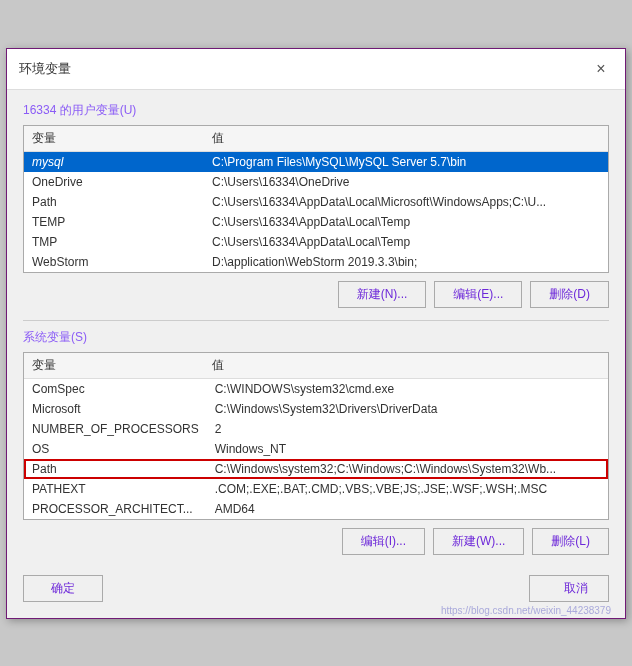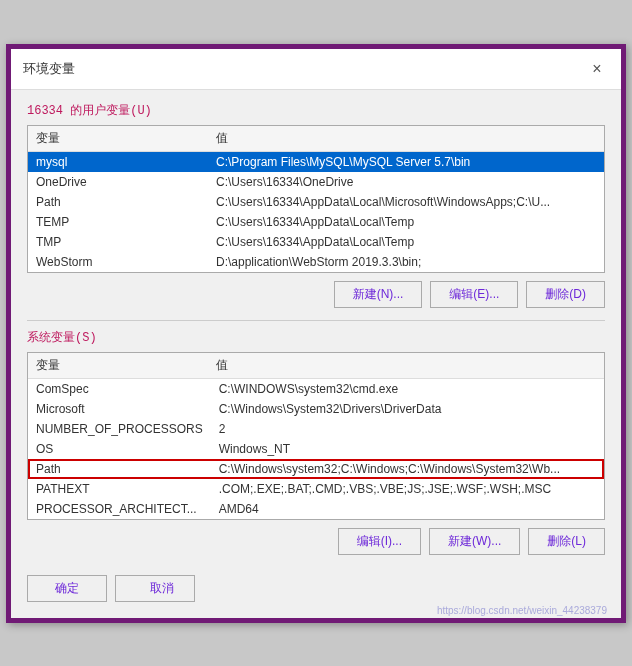--- a/index.html
+++ b/index.html
@@ -8,21 +8,21 @@
       display: flex;
       justify-content: center;
       align-items: center;
       min-height: 100vh;
       font-family: 'Microsoft YaHei', SimSun, sans-serif;
       font-size: 12px;
     }
     .dialog {
       width: 620px;
       background: #f0f0f0;
-      border: 5px solid #701a75;
+      border: 1px solid #701a75;
       box-shadow: 2px 2px 8px rgba(0,0,0,0.3);
       position: relative;
     }
     .title-bar {
       background: #fff;
       padding: 8px 12px;
       display: flex;
       justify-content: space-between;
       align-items: center;
       border-bottom: 1px solid #ddd;
@@ -42,24 +42,23 @@
       font-size: 16px;
       color: #555;
       display: flex;
       align-items: center;
       justify-content: center;
     }
     .dialog-body {
       padding: 12px 16px;
     }
     .section-label {
-      color: #be185d;
+      color: #8b5cf6;
       margin-bottom: 6px;
       font-size: 12px;
-      font-family: Liberation Mono, monospace;
     }
     .table-container {
       border: 1px solid #aaa;
       background: white;
       overflow: hidden;
     }
     .table-scroll {
       overflow-y: auto;
       max-height: 160px;
     }
@@ -114,21 +113,21 @@
     .btn-primary {
       background: #f0f0f0;
     }
     .divider {
       height: 1px;
       background: #ccc;
       margin: 4px 0 8px 0;
     }
     .bottom-btn-row {
       display: flex;
-      justify-content: flex-start;
+      justify-content: space-between;
       gap: 8px;
       padding: 8px 0 4px 0;
     }
     .watermark {
       position: absolute;
       bottom: 0;
       right: 12px;
       font-size: 10px;
       color: rgba(100,100,200,0.5);
       padding: 2px;
@@ -160,21 +159,21 @@
           </thead>
         </table>
         <div class="table-scroll">
           <table>
             <colgroup>
               <col class="col-var">
               <col class="col-val">
             </colgroup>
             <tbody id="user-tbody">
             <tr class="row-selected">
-                  <td style="width: 180px; color: white;">mysql</td>
+                  <td style="width: 180px; color: white; font-style: italic;">mysql</td>
                   <td style="color: white;">C:\Program Files\MySQL\MySQL Server 5.7\bin</td>
                 </tr>
                 <tr>
                   <td style="width: 180px;">OneDrive</td>
                   <td>C:\Users\16334\OneDrive</td>
                 </tr>
                 <tr>
                   <td style="width: 180px;">Path</td>
                   <td>C:\Users\16334\AppData\Local\Microsoft\WindowsApps;C:\U...</td>
                 </tr>

